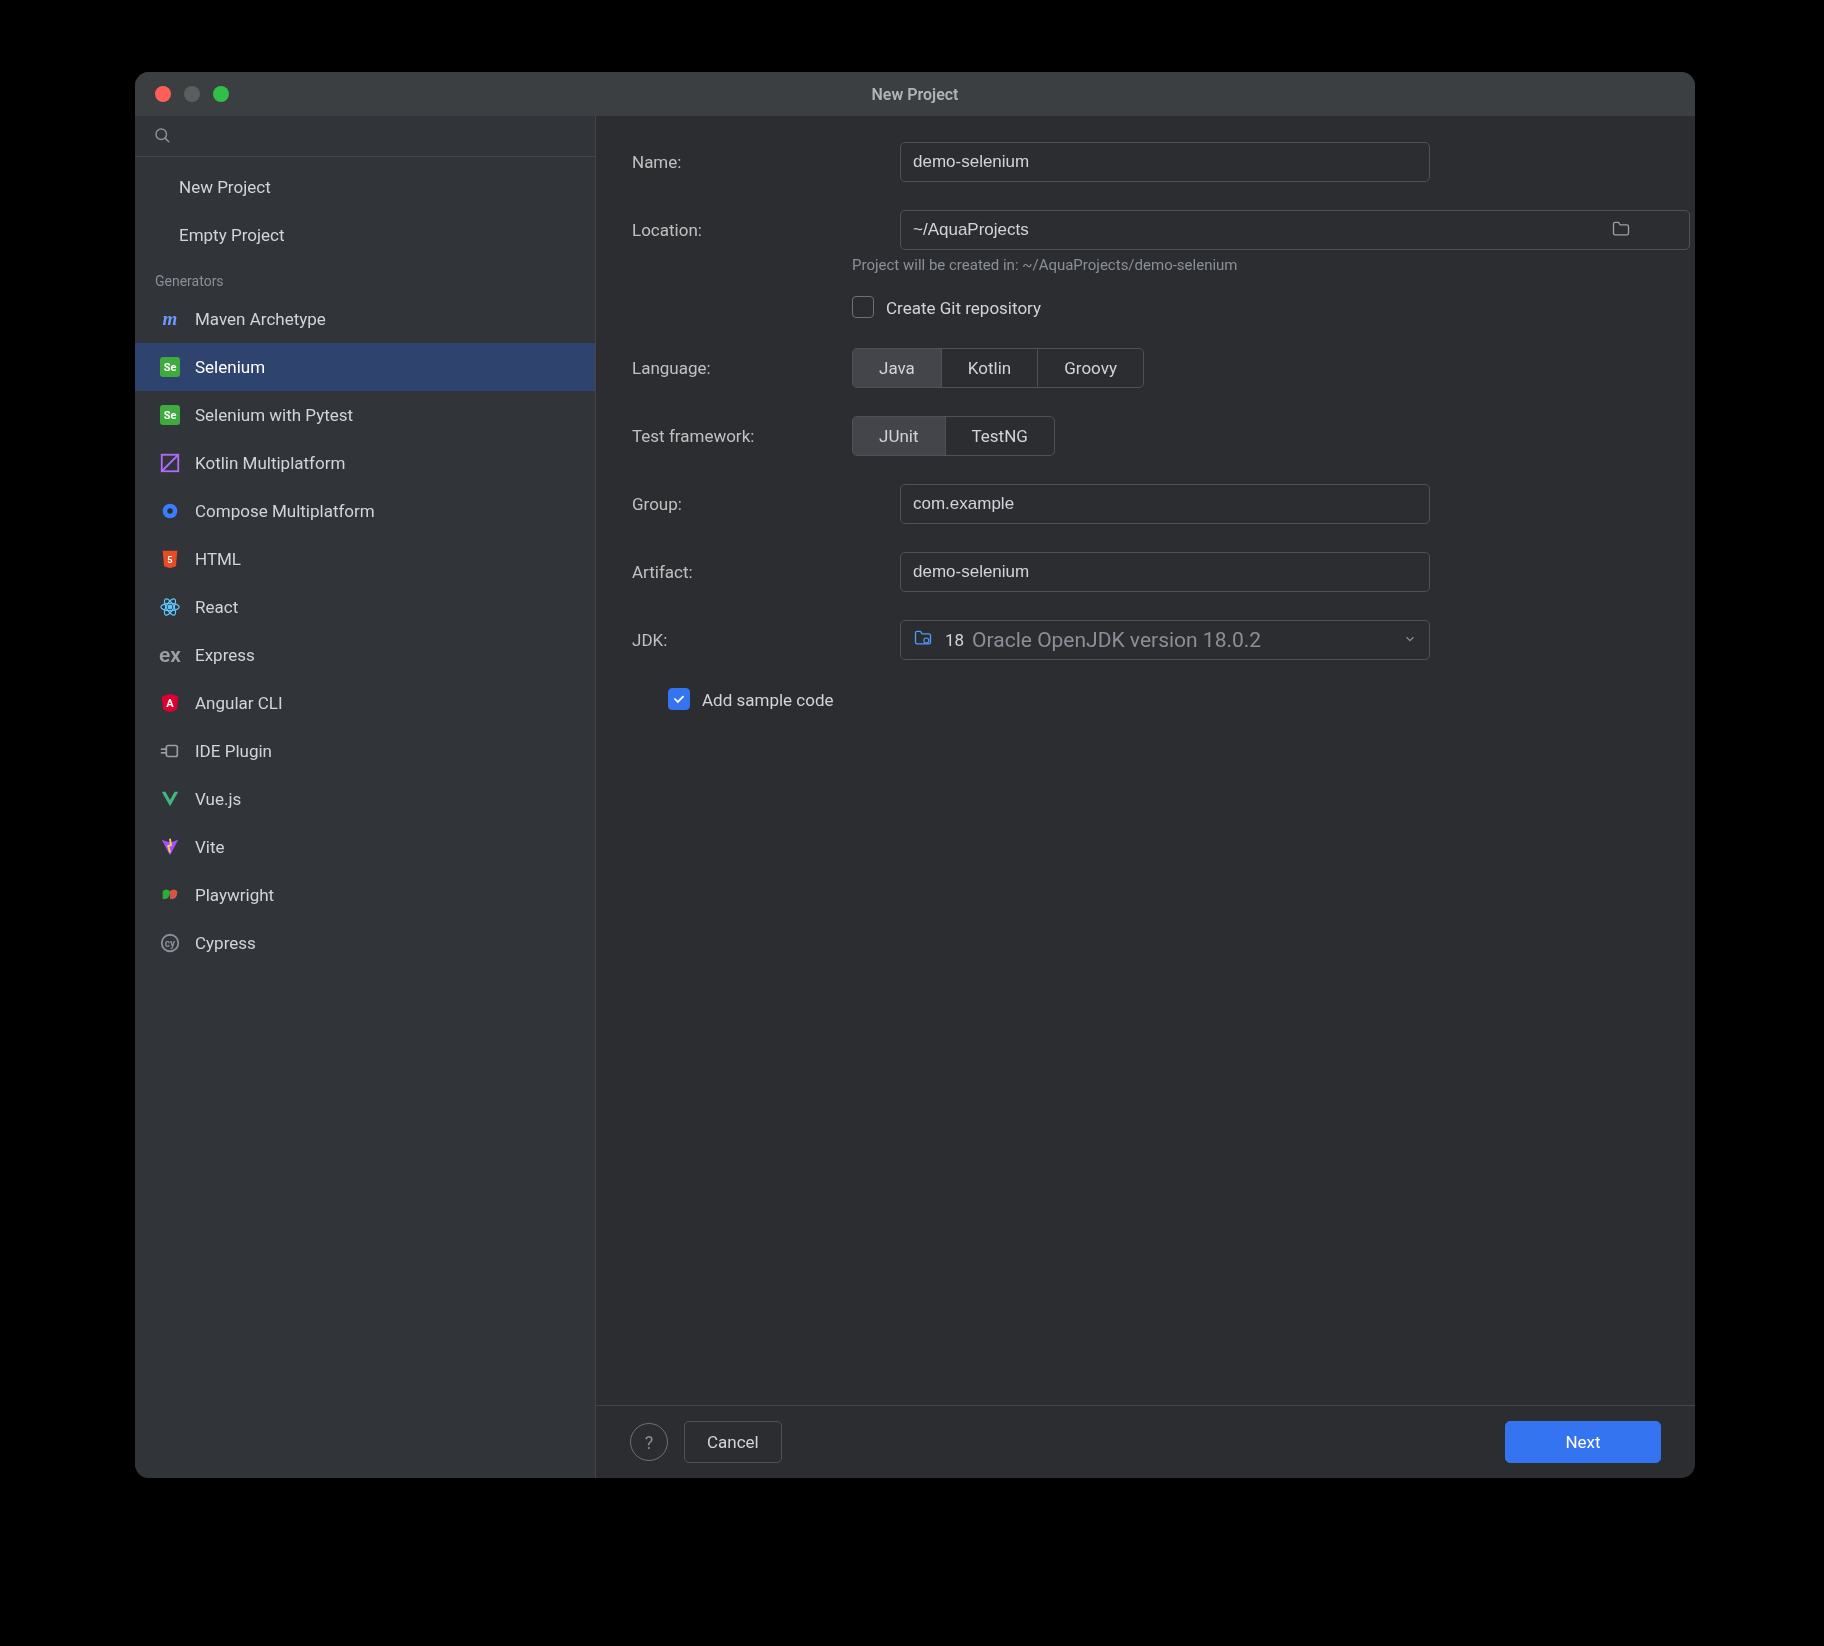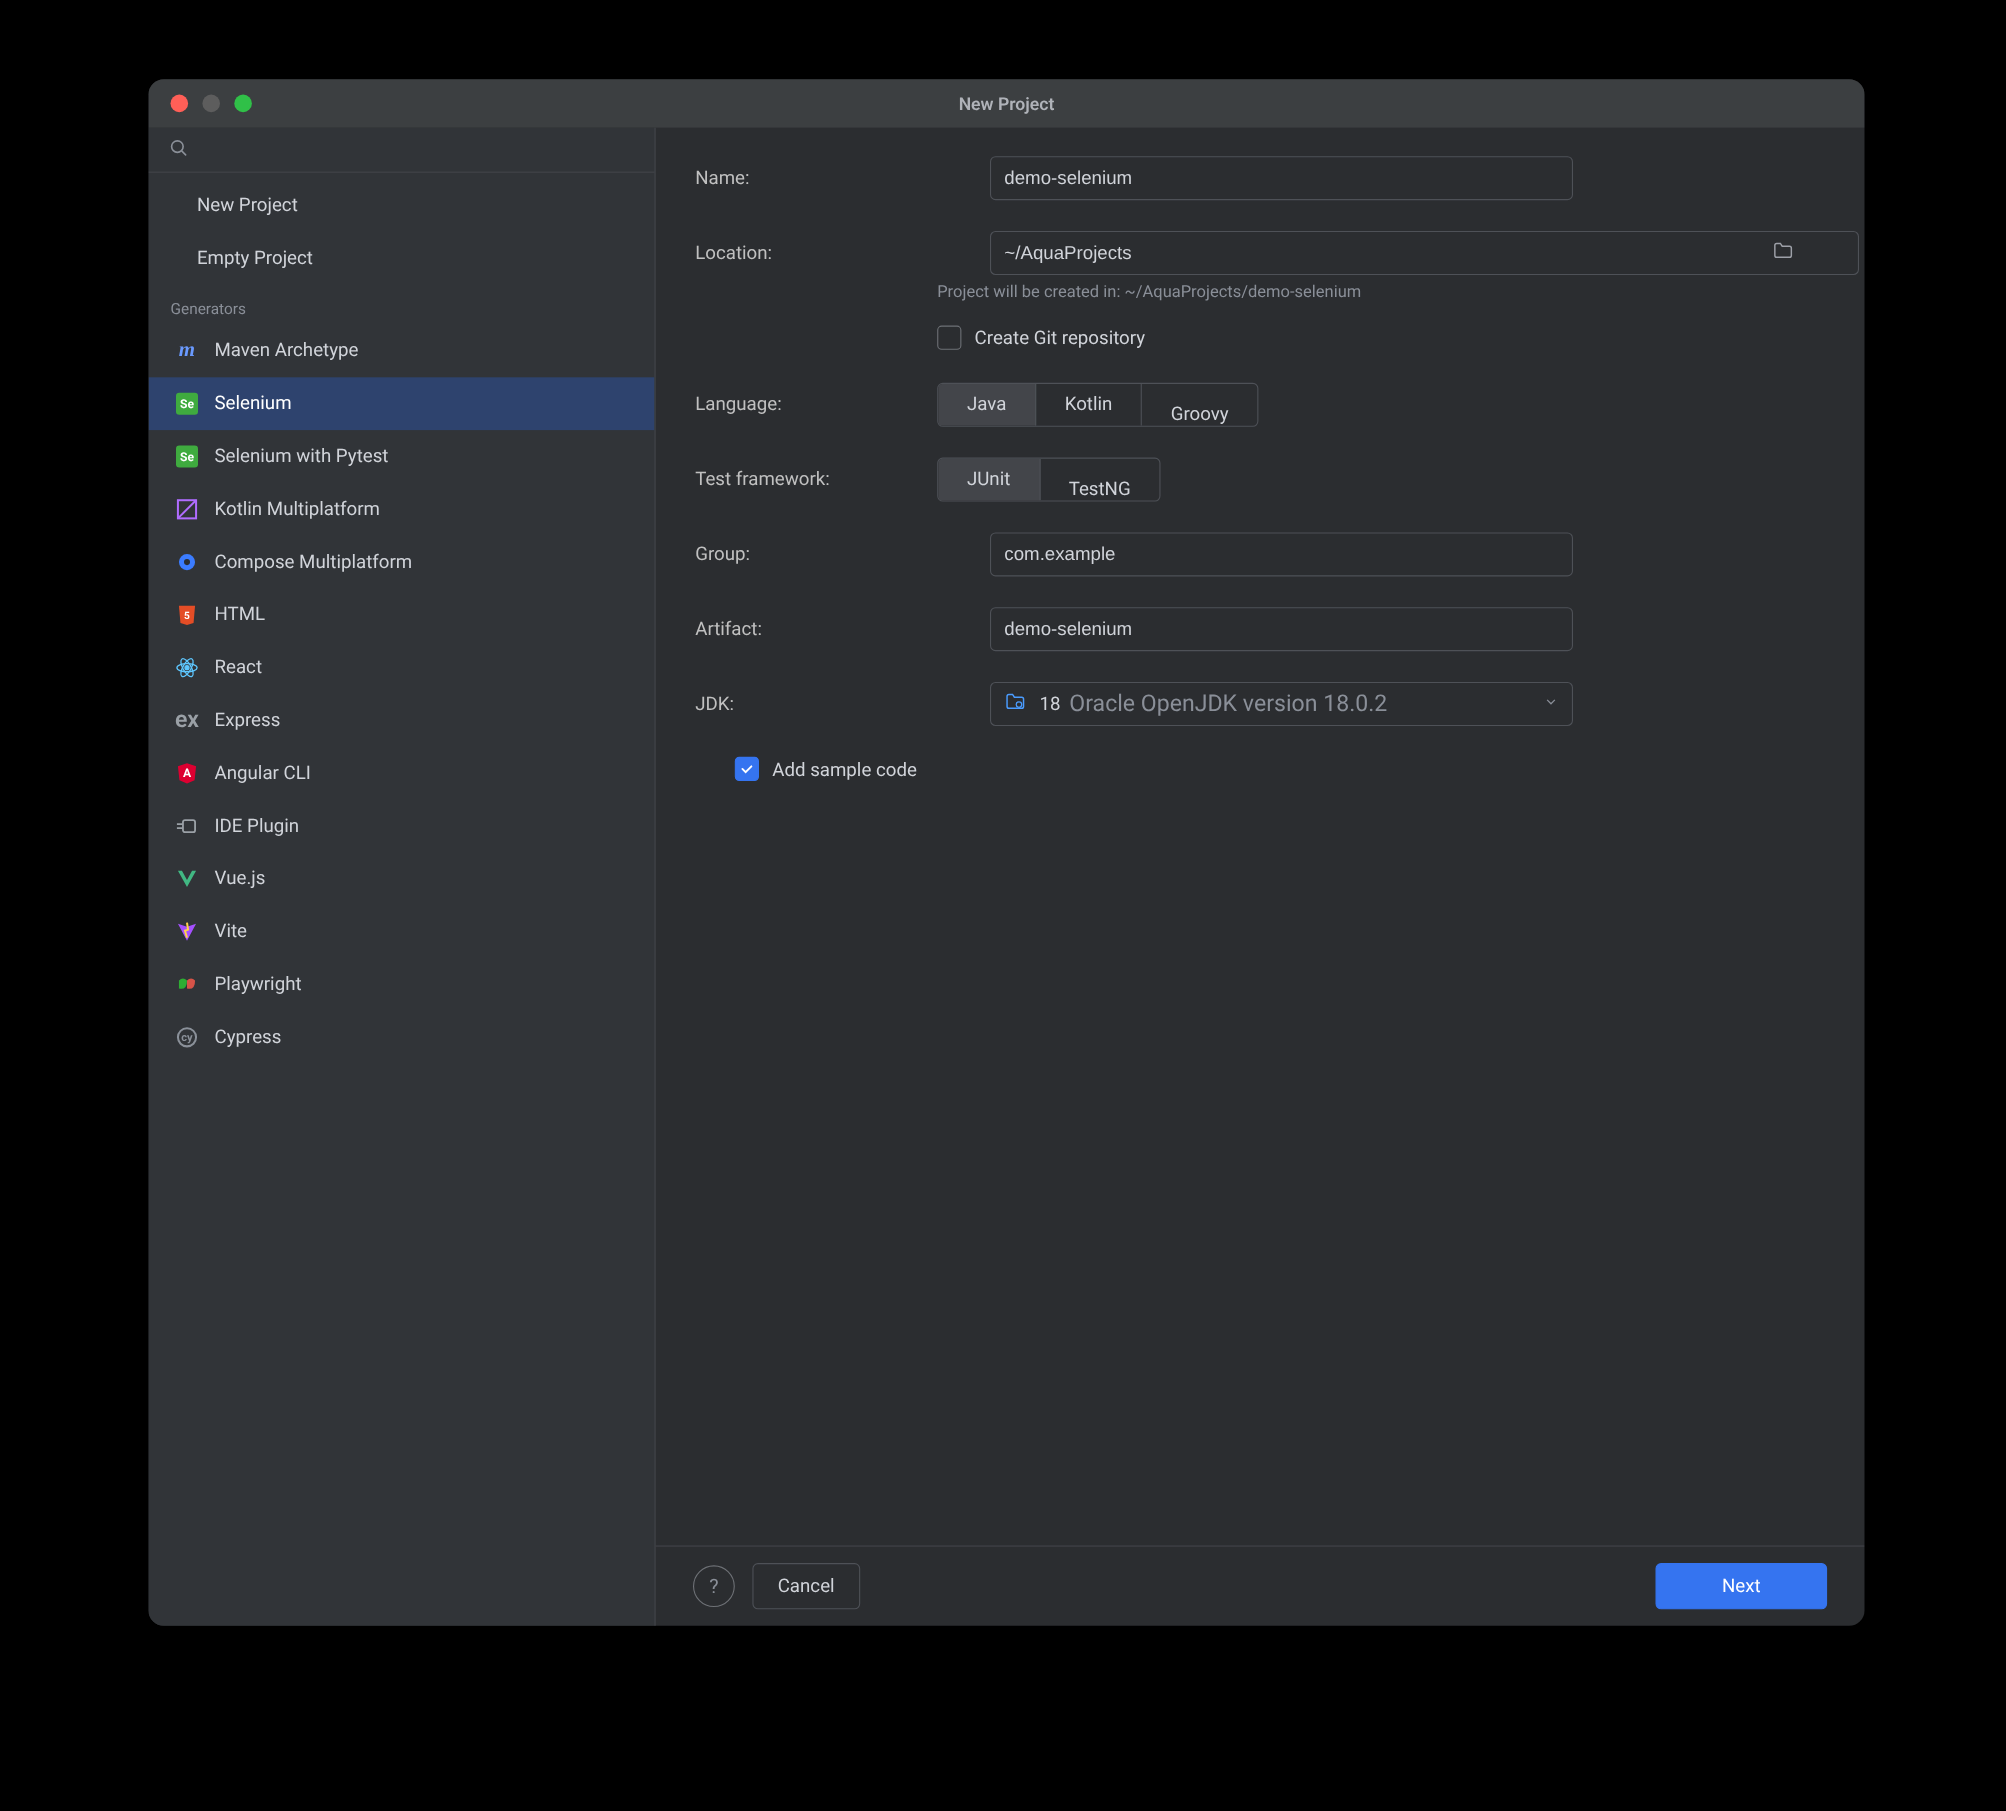--- a/index.html
+++ b/index.html
@@ -61,21 +61,21 @@
   .folder-btn{position:absolute;right:8px;top:50%;transform:translateY(-50%);width:26px;height:24px;display:flex;align-items:center;justify-content:center;cursor:pointer;}
   .folder-btn svg{stroke:var(--folder-icon);}
   .hint{color:var(--text-dim);font-size:15px;margin-left:220px;margin-top:6px;margin-bottom:22px;}
   .chk{display:flex;align-items:flex-end;gap:12px;margin-left:220px;margin-bottom:30px;}
   .chkbox{width:20px;height:20px;border:1.5px solid #6e7176;border-radius:4px;display:flex;align-items:center;justify-content:center;}
   .chkbox.checked{background:var(--accent);border-color:var(--accent);}
   .chkbox.checked svg{stroke:#fff;}
   .chk-label{font-size:17px;color:var(--text);}
   .seg{display:flex;border:1px solid var(--input-border);border-radius:5px;overflow:hidden;}
   .seg .opt{padding:0 26px;height:38px;display:flex;align-items:center;justify-content:center;font-size:17px;color:var(--text);cursor:default;border-right:1px solid var(--input-border);}
-  .seg .opt:last-child{border-right:none;align-items:flex-end;}
+  .seg .opt:last-child{border-right:none;}
   .seg .opt.selected{background:var(--seg-selected);}
   .dropdown{display:flex;align-items:center;width:530px;gap:8px;position:relative;}
   .dropdown .sdk-ico svg{width:20px;height:20px;}
   .dropdown .sdk-num{color:var(--text);font-size:17px;margin-left:4px;}
   .dropdown .sdk-desc{color:var(--text-dim);font-size:21px;}
   .dropdown .chev{position:absolute;right:12px;top:50%;transform:translateY(-50%);}
   .dropdown .chev svg{stroke:var(--text-dim);}
   .footer{height:72px;border-top:1px solid var(--border);display:flex;align-items:center;padding:0 34px;gap:16px;}
   .footer .spacer{flex:1;}
   .btn{height:40px;padding:0 22px;border-radius:5px;background:var(--btn);border:1px solid var(--input-border);color:var(--text);font-size:17px;display:flex;align-items:center;justify-content:center;cursor:pointer;}

